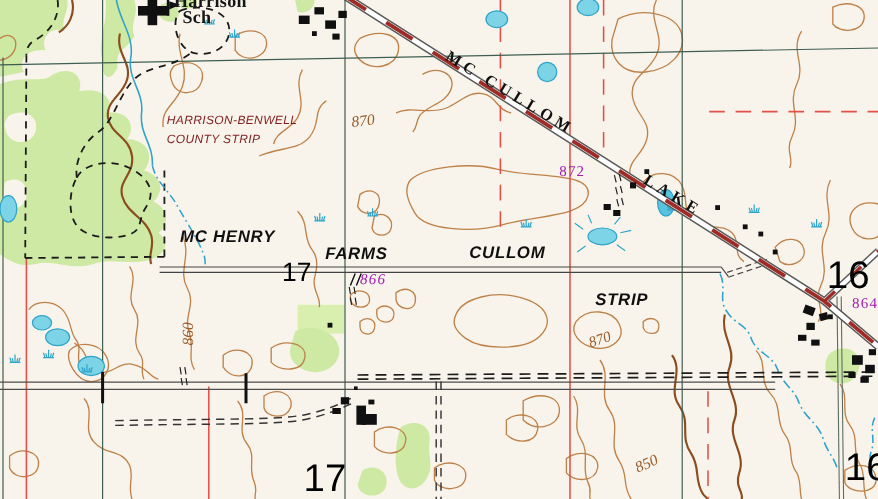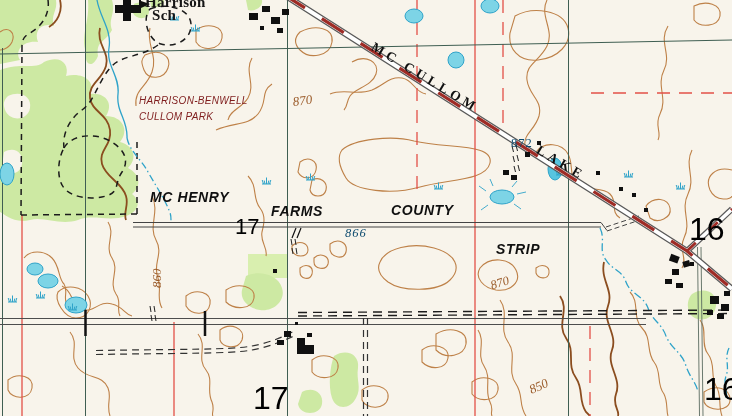--- a/index.html
+++ b/index.html
@@ -11,21 +11,21 @@
   }
   #map svg{position:absolute;left:0;top:0;}
   .lbl{position:absolute;white-space:nowrap;transform-origin:0 0;line-height:1;}
   .ink{color:#161616;}
   .brown{color:#9A5A28;font-family:"Liberation Serif",serif;font-style:italic;}
   .red{color:#000000;margin-top:32px;}
   .school{font-family:"Liberation Serif",serif;font-weight:bold;font-size:15px;letter-spacing:.3px;}
   .park{font-size:10px;letter-spacing:.3px;color:#7f1d1d;font-style:italic;}
   .roadname{font-family:"Liberation Serif",serif;font-weight:bold;font-size:13.5px;letter-spacing:4px;color:#101010;}
   .stripname{font-style:italic;font-weight:bold;font-size:14px;letter-spacing:.6px;color:#101010;}
-  .spot{font-family:"Liberation Serif",serif;font-size:12.5px;letter-spacing:1px;color:#0c4a6e;margin-left:45px;}
+  .spot{font-family:"Liberation Serif",serif;font-size:12.5px;letter-spacing:1px;color:#a21caf;}
   .spot-i{font-style:italic;text-align:right;}
   .cnum{font-size:13px;}
   .secnum{font-size:22px;}
   .secnum-lg{font-size:32px;}
 </style>
 </head>
 <body>
 
 <div id="map">
 
@@ -282,28 +282,28 @@
   </g>
   <g stroke="#111" stroke-width="1.2" fill="none">
     <path d="M292,238 L296,228 M297,238 L301,228"></path>
   </g>
 </svg>
 
   <span class="lbl school ink" style="left:145px;top:-5px;">Harrison</span>
   <span class="lbl school ink" style="left:152px;top:8px;">Sch</span>
 
   <span class="lbl park" style="left:139px;top:96px;">HARRISON-BENWELL</span>
-  <span class="lbl park" style="left:139px;top:112px;">CULLOM PARK</span>
+  <span class="lbl park" style="left:139px;top:112px;">COUNTY STRIP</span>
 
   <span class="lbl roadname" style="left:376px;top:40px;transform:rotate(31deg);">MC CULLOM</span>
   <span class="lbl roadname" style="left:541px;top:143px;transform:rotate(31deg);">LAKE</span>
 
   <span class="lbl stripname" style="left:150px;top:190px;">MC HENRY</span>
   <span class="lbl stripname" style="left:271px;top:204px;">FARMS</span>
-  <span class="lbl stripname" style="left:391px;top:203px;">COUNTY</span>
+  <span class="lbl stripname" style="left:391px;top:203px;">CULLOM</span>
   <span class="lbl stripname" style="left:496px;top:202px;margin-top:40px;">STRIP</span>
 
   <span class="lbl spot spot-i" style="left:300px;top:227px;">866</span>
   <span class="lbl spot" style="left:466px;top:137px;">872</span>
   <span class="lbl spot" style="left:710px;top:247px;">864</span>
 
   <span class="lbl brown cnum" style="left:292px;top:95px;transform:rotate(-7deg);">870</span>
   <span class="lbl brown cnum" style="left:489px;top:280px;transform:rotate(-18deg);font-size:12.5px;">870</span>
   <span class="lbl brown cnum" style="left:150px;top:288px;transform:rotate(-90deg);">860</span>
   <span class="lbl brown cnum" style="left:527px;top:384px;transform:rotate(-24deg);">850</span>

